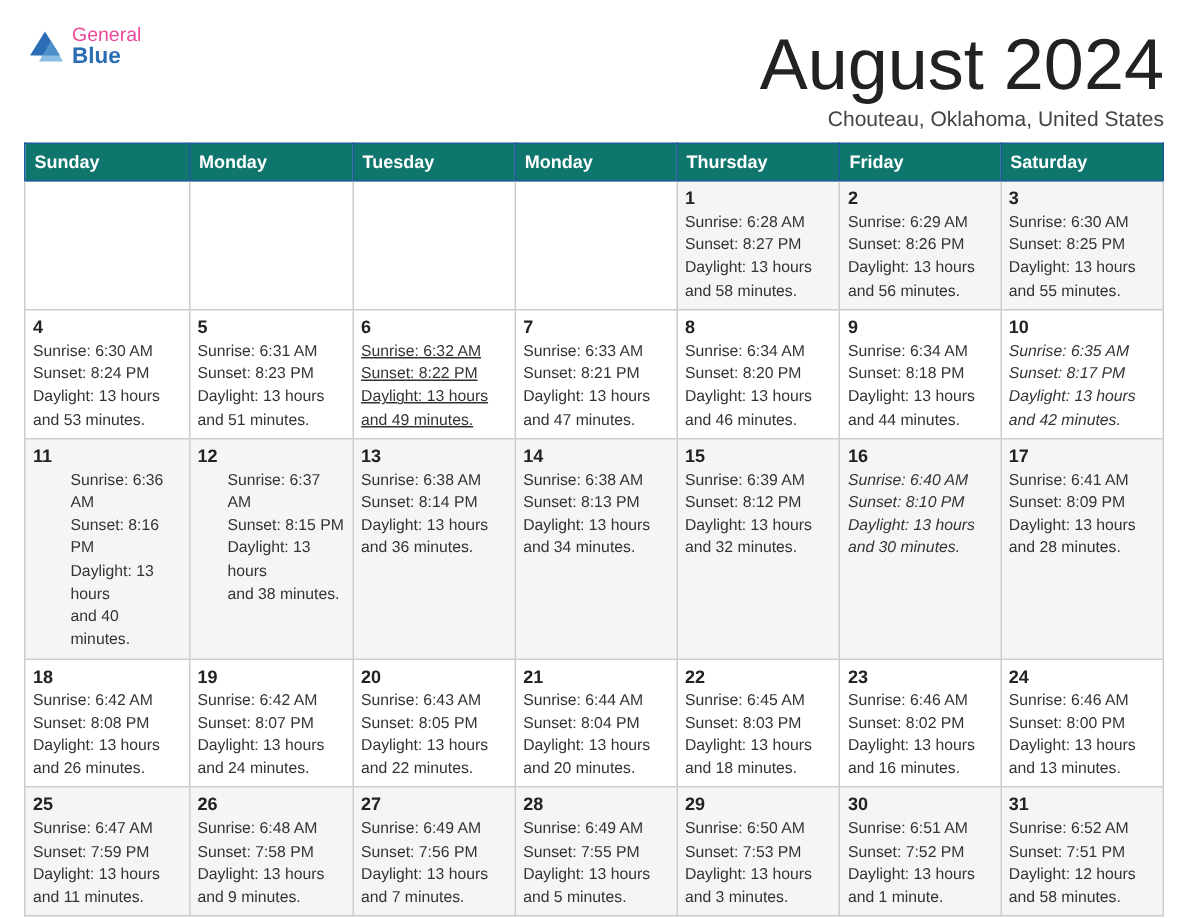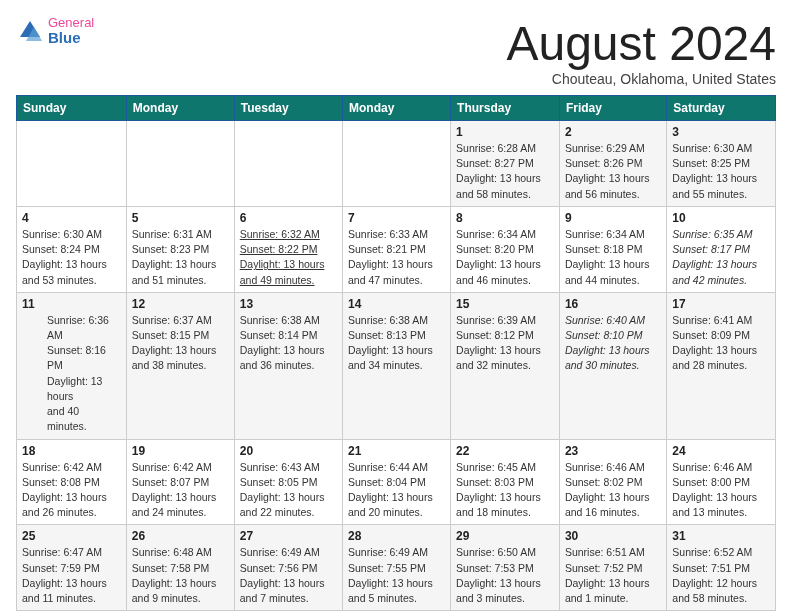--- a/index.html
+++ b/index.html
@@ -211,21 +211,21 @@
       <tr>
         <td>
           <span class="day-number">11</span>
           <div class="day-info" style="white-space: pre-line; margin-left: 25px;">Sunrise: 6:36 AM
 Sunset: 8:16 PM
 Daylight: 13 hours
 and 40 minutes.</div>
         </td>
         <td>
           <span class="day-number">12</span>
-          <div class="day-info" style="white-space: pre-line;">Sunrise: 6:37 AM
+          <div class="day-info" style="white-space: pre-line; margin-left: 20px;">Sunrise: 6:37 AM
 Sunset: 8:15 PM
 Daylight: 13 hours
 and 38 minutes.</div>
         </td>
         <td>
           <span class="day-number">13</span>
           <div class="day-info" style="white-space: pre-line;">Sunrise: 6:38 AM
 Sunset: 8:14 PM
 Daylight: 13 hours
 and 36 minutes.</div>

